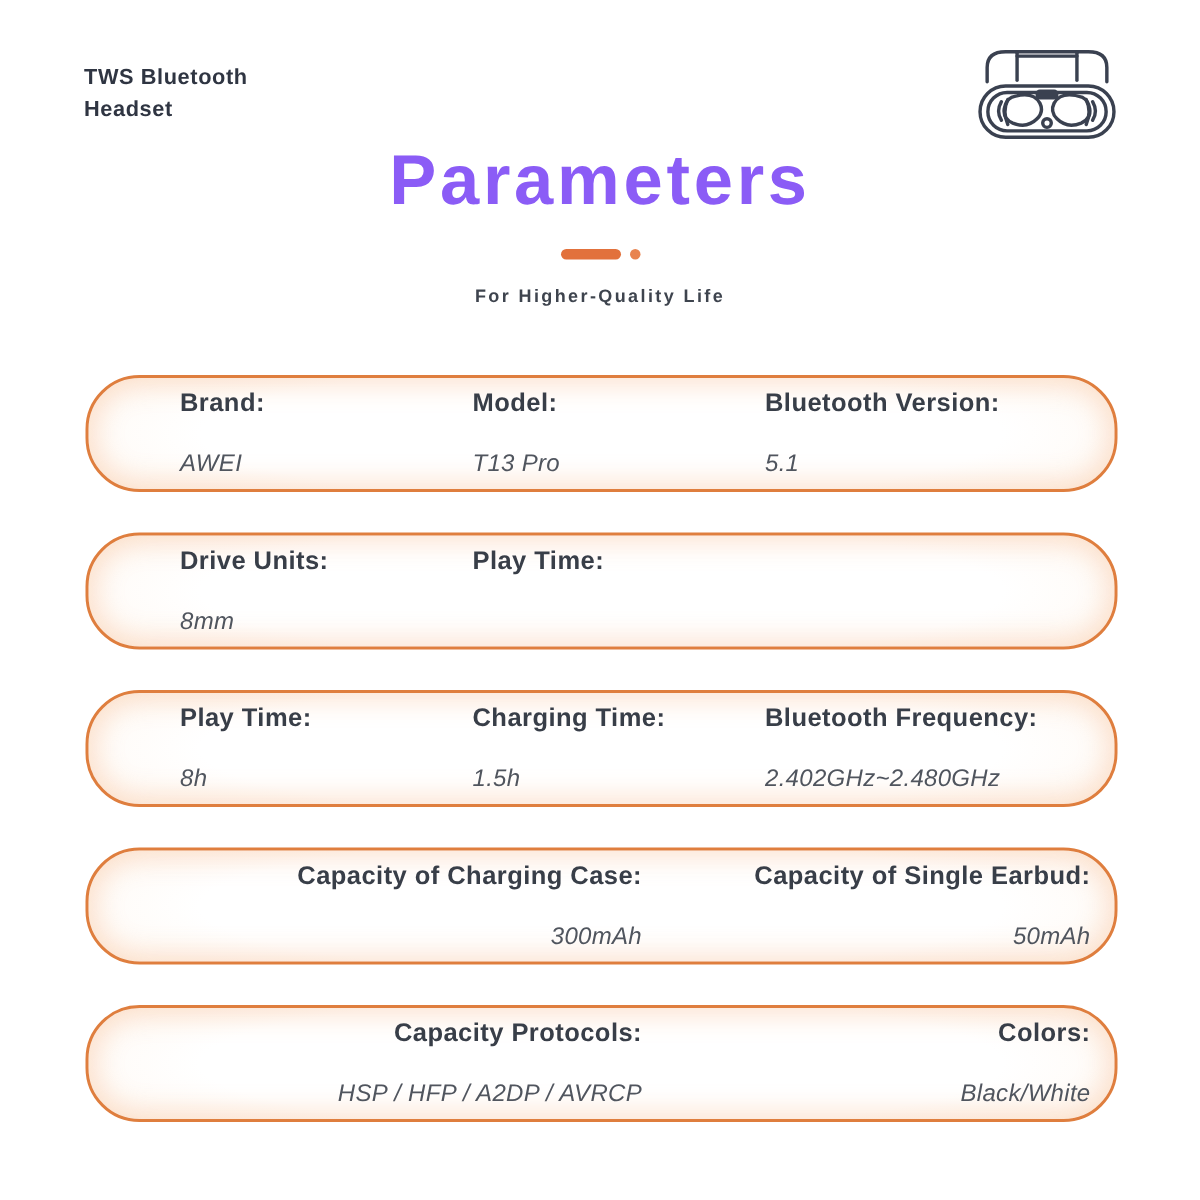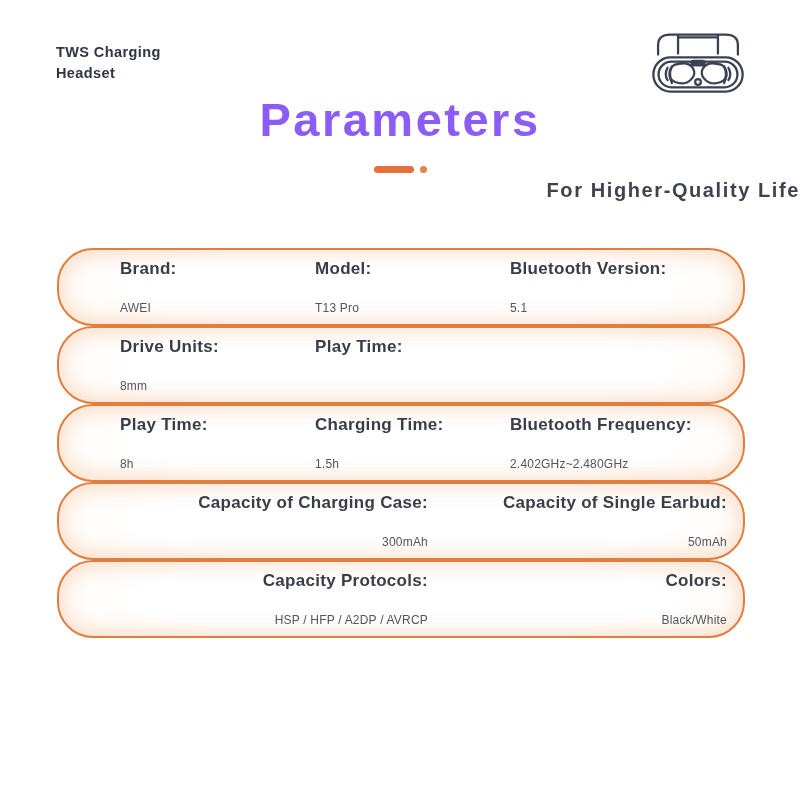--- a/index.html
+++ b/index.html
@@ -22,51 +22,50 @@
   
   .title-block{padding-top:92px;text-align:center;}
   .page-title{
     margin:0;font-size:47px;font-weight:bold;color:#8b5cf6;
     letter-spacing:2.5px;
   }
   .divider{margin-top:19px;display:flex;align-items:center;justify-content:center;}
   .divider .dash{width:40px;height:7px;border-radius:4px;background:#e2713c;}
   .divider .dot{width:7px;height:7px;border-radius:50%;background:#e8834f;margin-left:6px;}
   .subtitle{
-    margin-top:6px;font-size:20px;font-weight:bold;color:#3e444e;
+    margin-top:17px;font-size:12px;font-weight:bold;color:#3e444e;
     letter-spacing:1.6px;
-    text-align:right;
   }
 
   
-  .spec-list{margin:46px 55px 0 57px;display:flex;flex-direction:column;}
+  .spec-list{margin:46px 55px 0 57px;display:flex;flex-direction:column;gap:27px;}
   .spec-row{
     height:78px;border-radius:36px;
     border:2px solid #df7e3e;
     background:radial-gradient(115% 170% at 50% 50%, #ffffff 34%, #fef4ea 60%, #fbe3cc 86%, #f6d4b4 100%);
     box-shadow:inset 0 0 18px 5px rgba(245,166,108,0.30);
     display:grid;align-content:center;
     padding-left:61px;padding-right:16px;box-sizing:border-box;
   }
   .spec-row.cols-3{grid-template-columns:195px 195px 1fr;}
   .spec-row.cols-2{grid-template-columns:308px 1fr;text-align:right;}
   .spec-label{
     font-size:17px;font-weight:bold;color:#383e48;letter-spacing:0.3px;
   }
   .spec-value{
-    margin-top:22px;font-size:12px;color:#50555e;letter-spacing:0.2px;
+    margin-top:22px;font-size:16px;color:#50555e;letter-spacing:0.2px;font-style:italic;
   }
 </style>
 </head>
 <body>
 
 <div class="page">
 
   <div class="product-name">
-    <div>TWS Charging</div>
+    <div>TWS Bluetooth</div>
     <div>Headset</div>
   </div>
 
   <svg class="case-icon" viewBox="0 0 110 80" fill="none" xmlns="http://www.w3.org/2000/svg">
     <g stroke="#3a4150" stroke-width="2.4" stroke-linecap="round" stroke-linejoin="round" fill="none">
 
       <path d="M13 30 L13 20 Q13 9 26 9 L84 9 Q97 9 97 20 L97 30"></path>
       <line x1="34" y1="10" x2="34" y2="29"></line>
       <line x1="76" y1="10" x2="76" y2="29"></line>
       <line x1="34" y1="12" x2="76" y2="12"></line>

